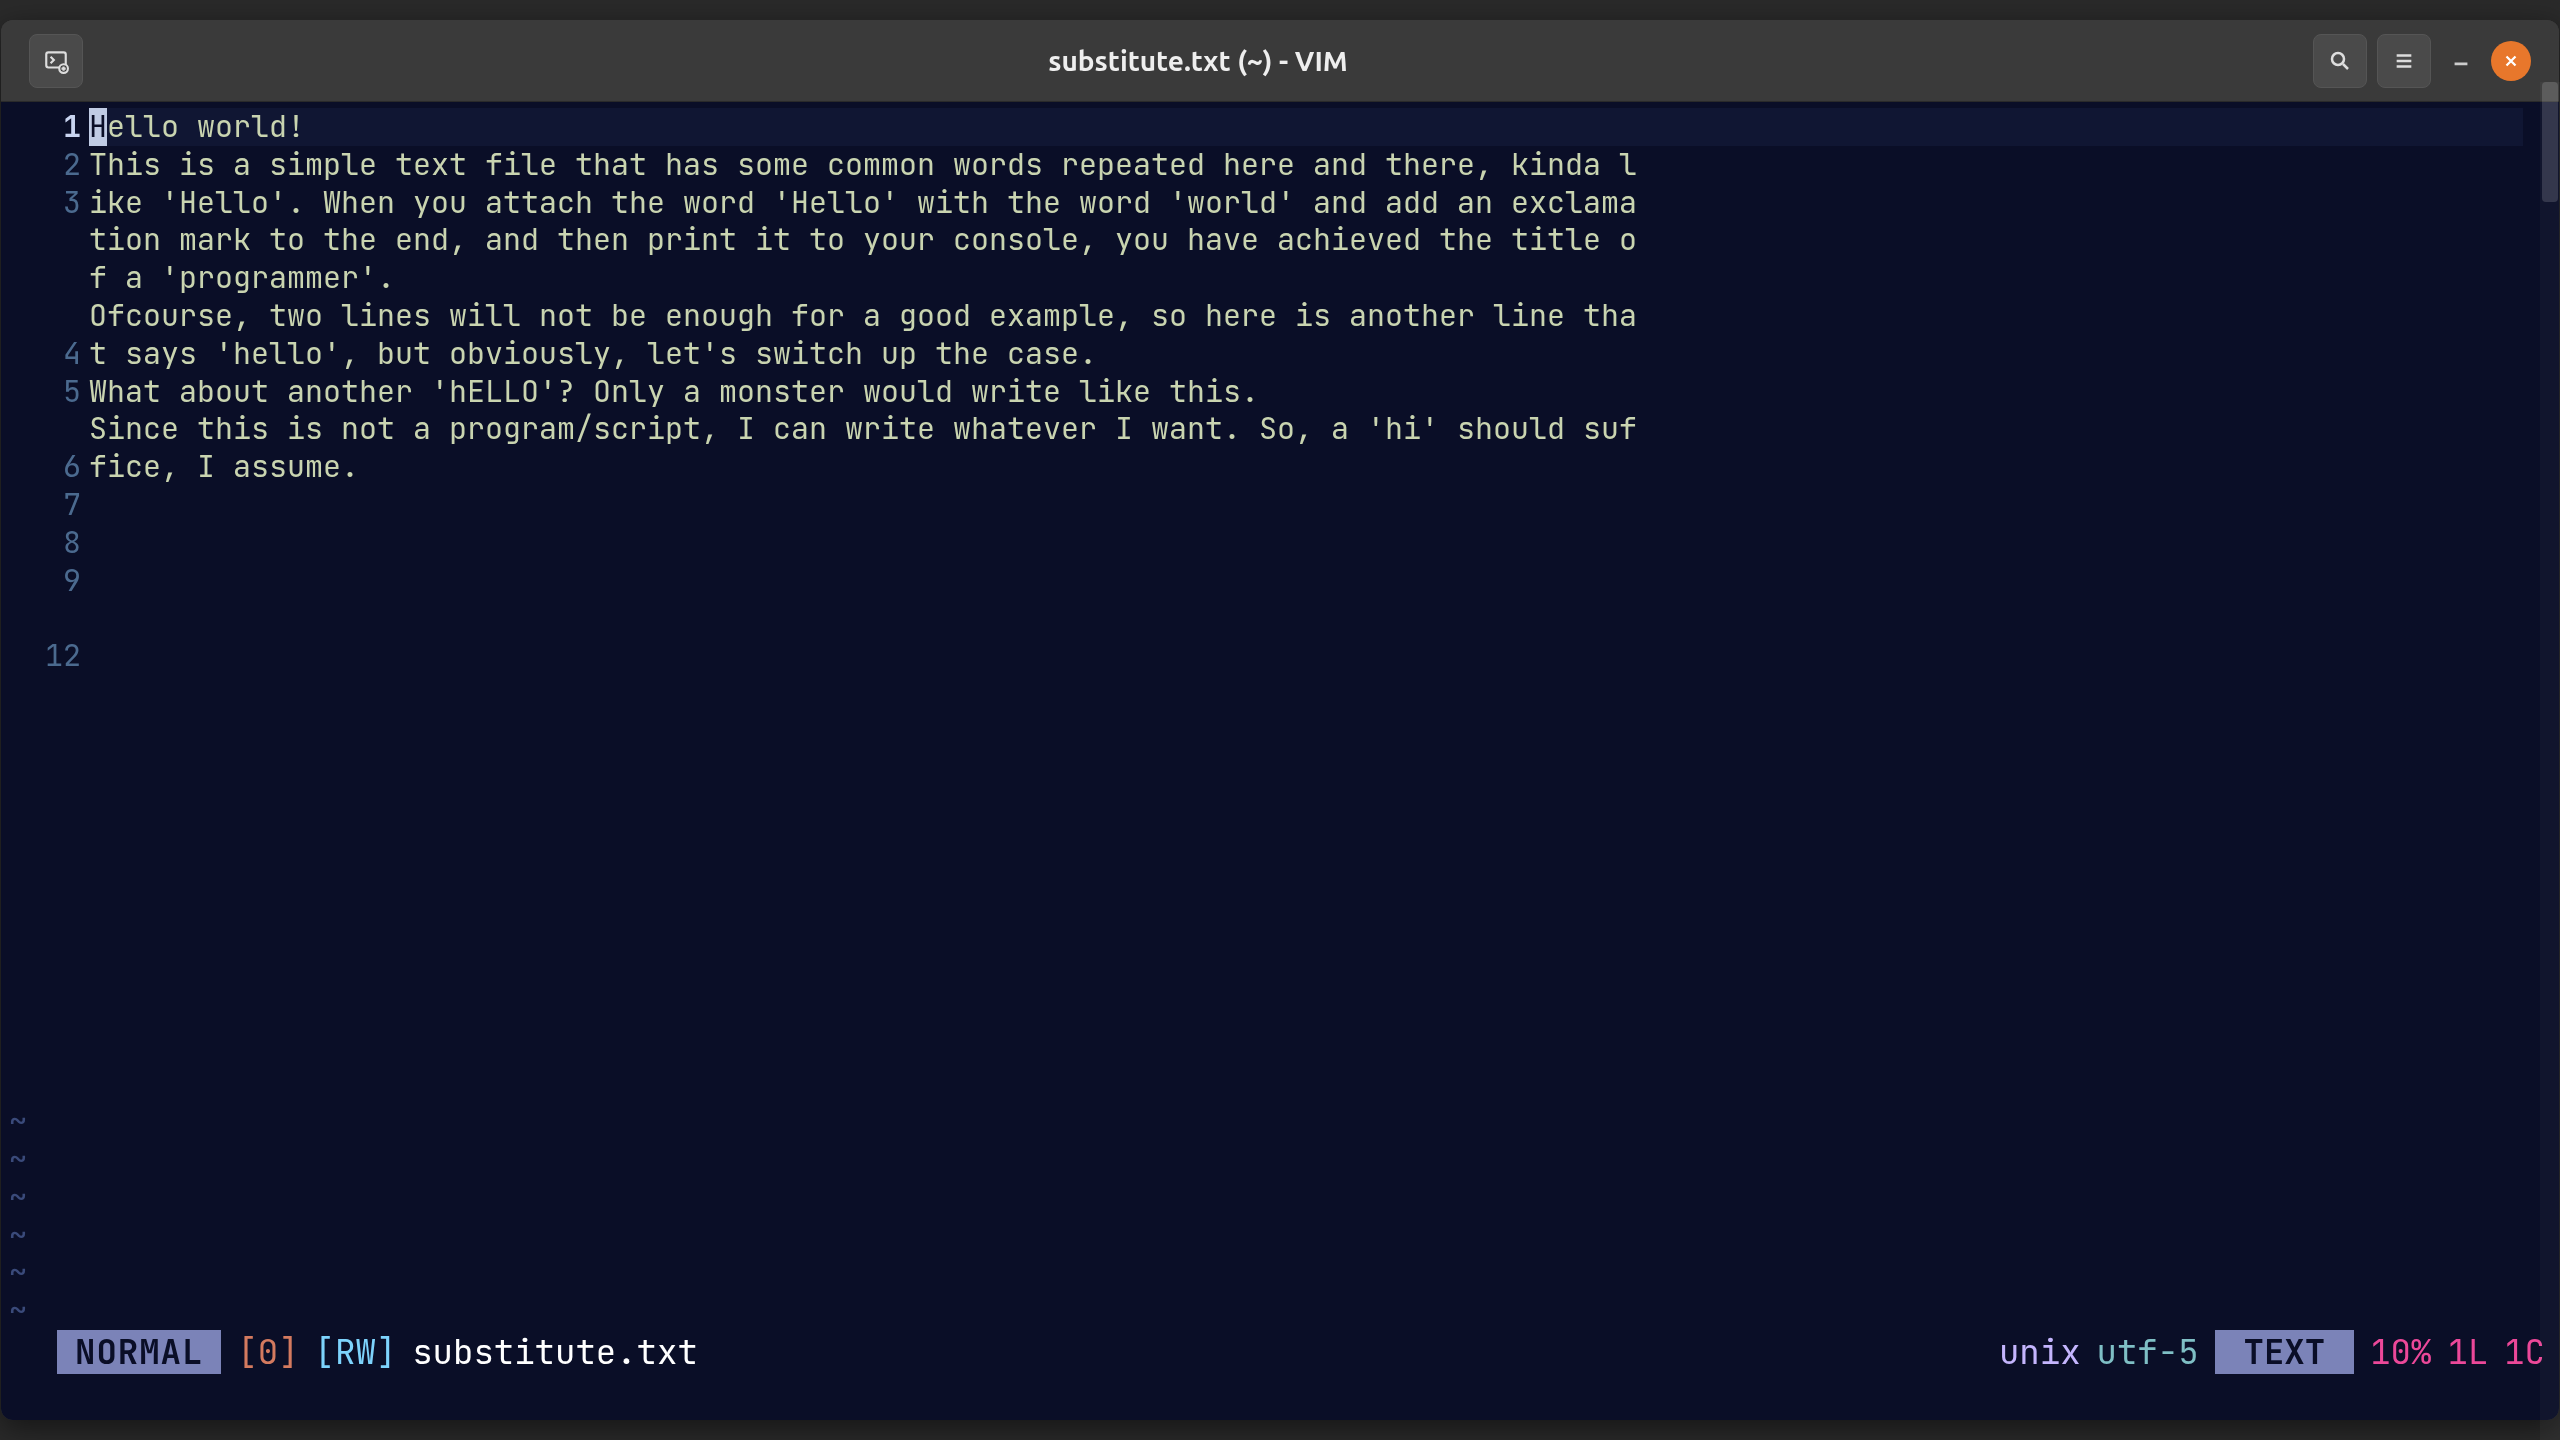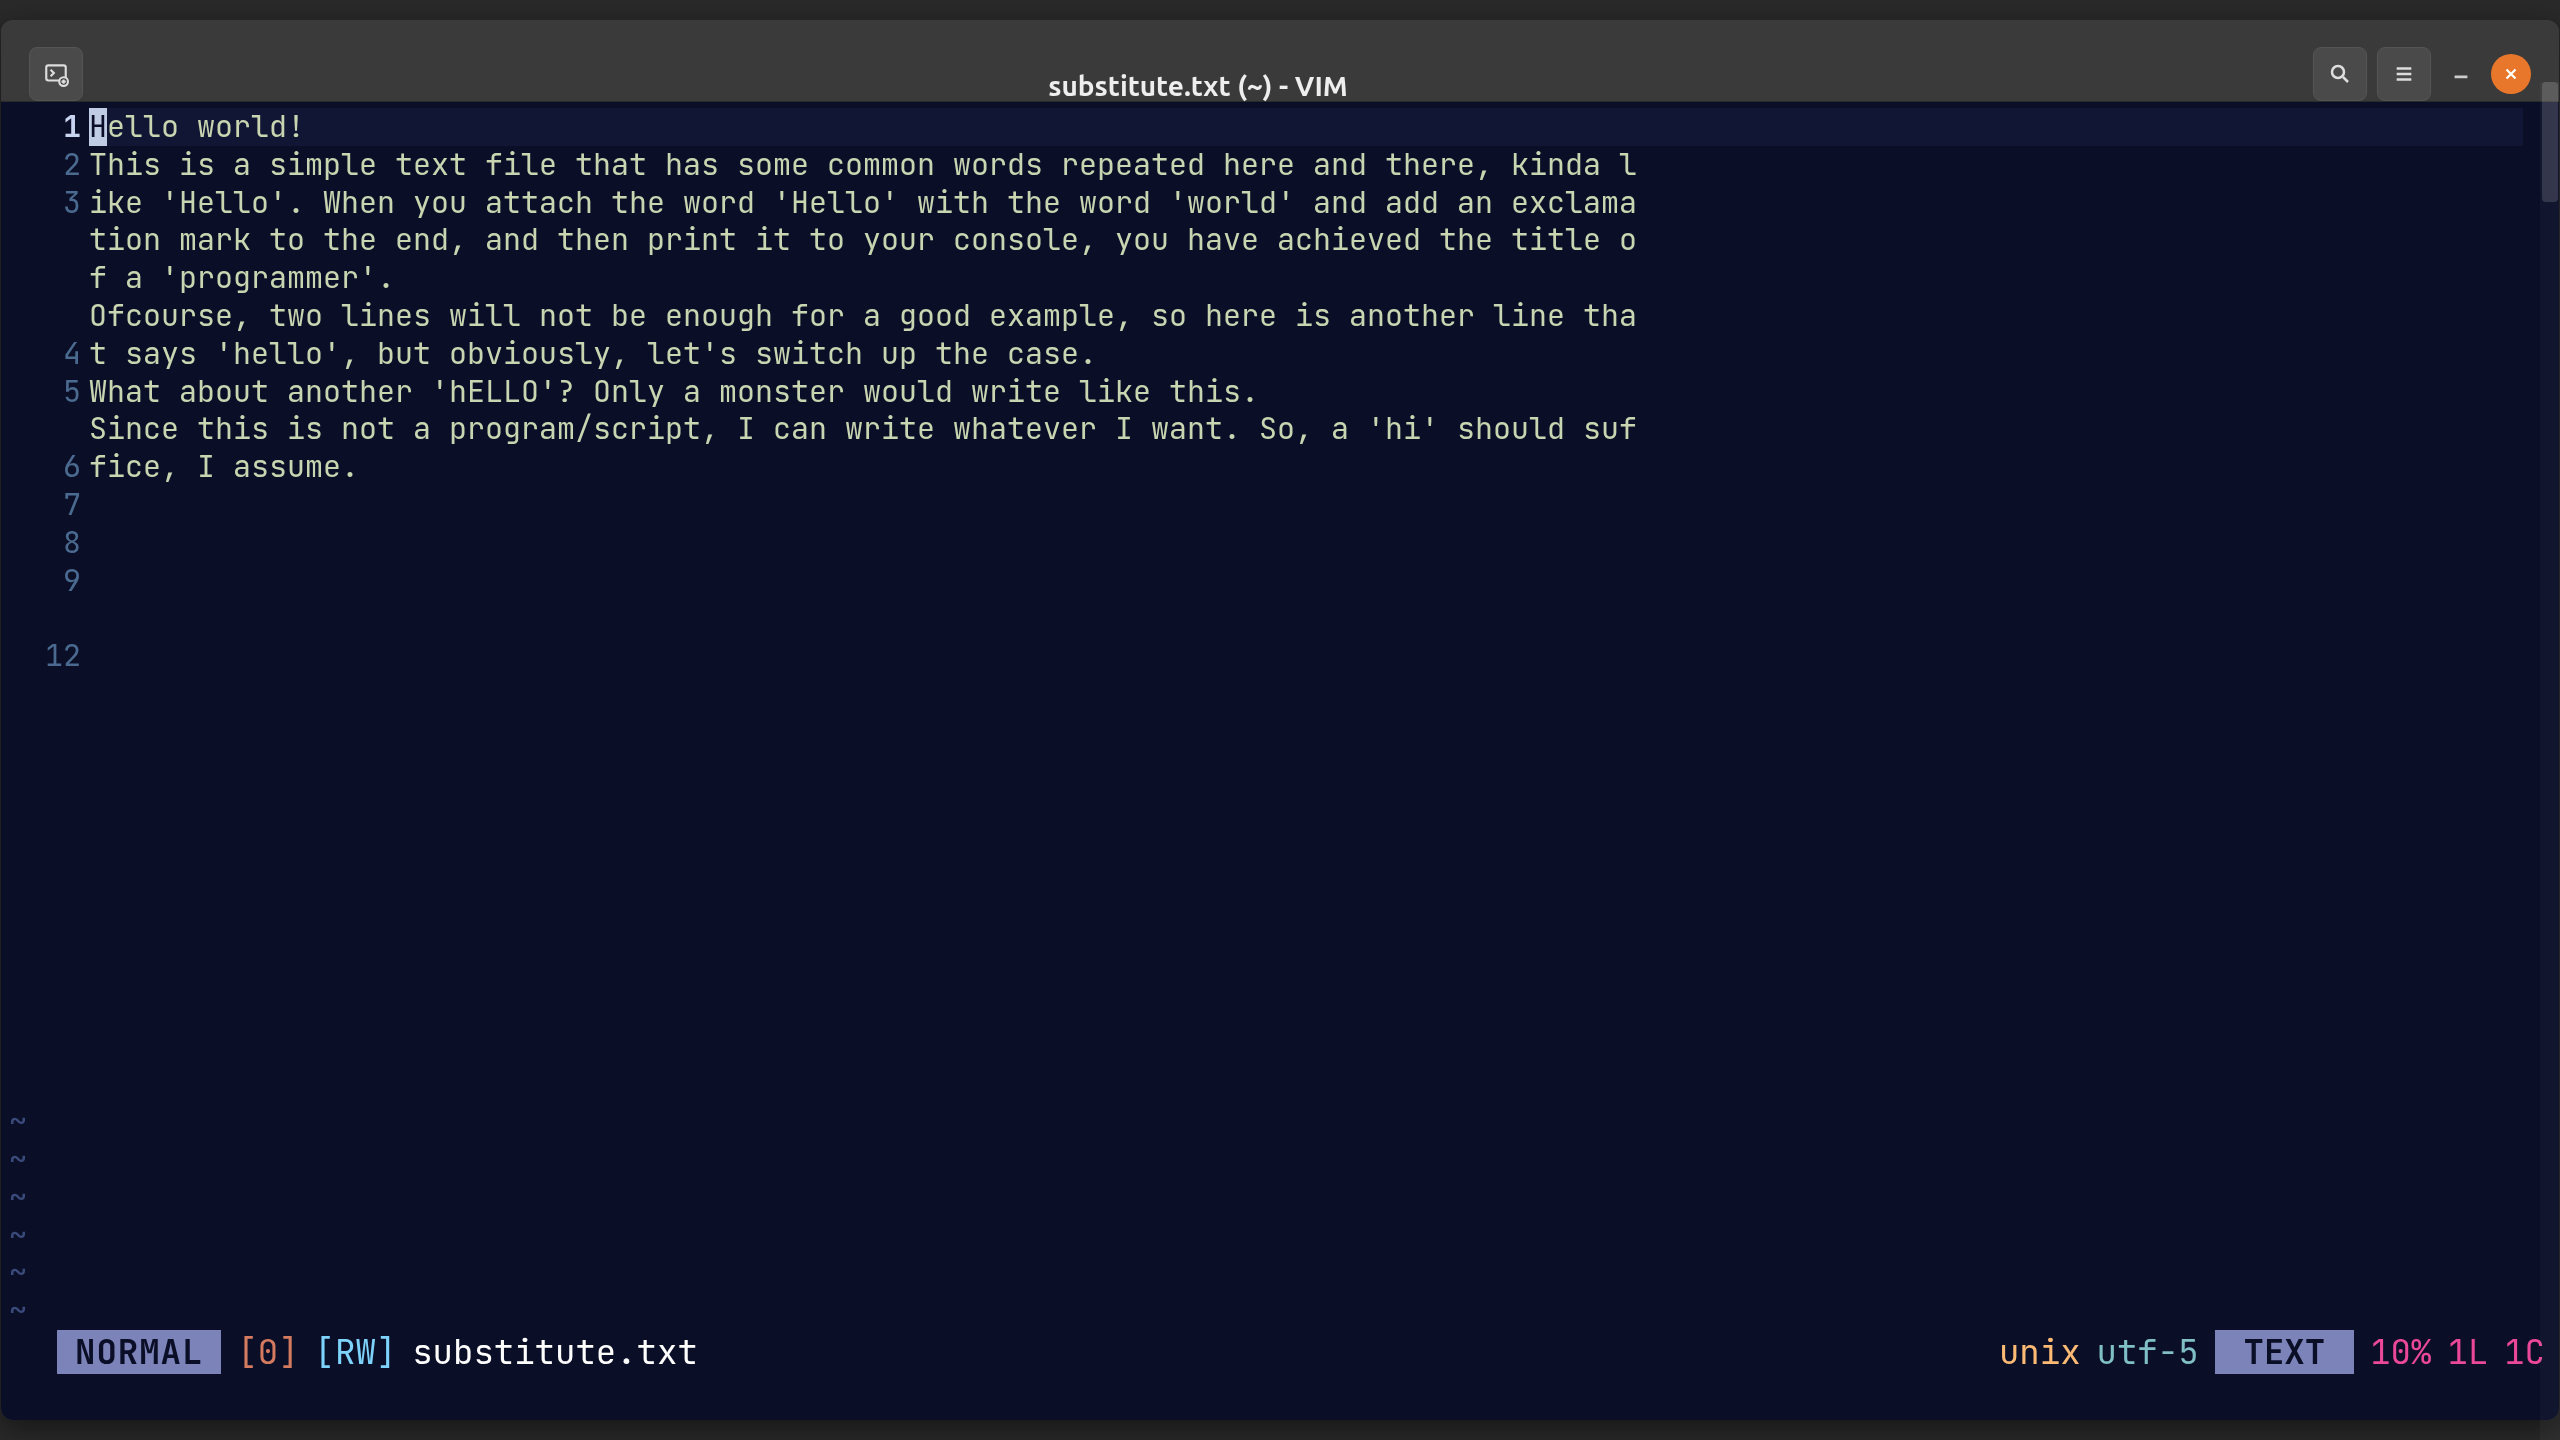--- a/index.html
+++ b/index.html
@@ -25,21 +25,21 @@
       border-radius: 12px;
       overflow: hidden;
       display: flex;
       flex-direction: column;
       box-shadow: 0 8px 30px rgba(0,0,0,0.5);
     }
     .titlebar {
       height: 82px;
       background: #3a3a3a;
       display: flex;
-      align-items: flex-end;
+      align-items: center;
       padding: 0 28px;
       gap: 16px;
       flex-shrink: 0;
       border-bottom: 1px solid #2a2a2a;
     }
     .title-btn {
       width: 54px;
       height: 54px;
       border-radius: 8px;
       background: #4a4a4a;
@@ -135,21 +135,21 @@
       padding: 0 18px;
       height: 100%;
       display: flex;
       align-items: center;
       letter-spacing: 1px;
     }
     .sl-buf { color: #d47a5f; }
     .sl-rw { color: #7dd3fc; }
     .sl-filename { color: #ffffff; }
     .sl-spacer { flex: 1; }
-    .sl-format { color: #fdba74; }
+    .sl-format { color: #c4b5fd; }
     .sl-enc { color: #7fbfc5; }
     .sl-ft {
       background: #7b83b8;
       color: #0a0e27;
       font-weight: bold;
       padding: 0 29px;
       height: 100%;
       display: flex; align-items: center;
     }
     .sl-pos { color: #ec4899; }

